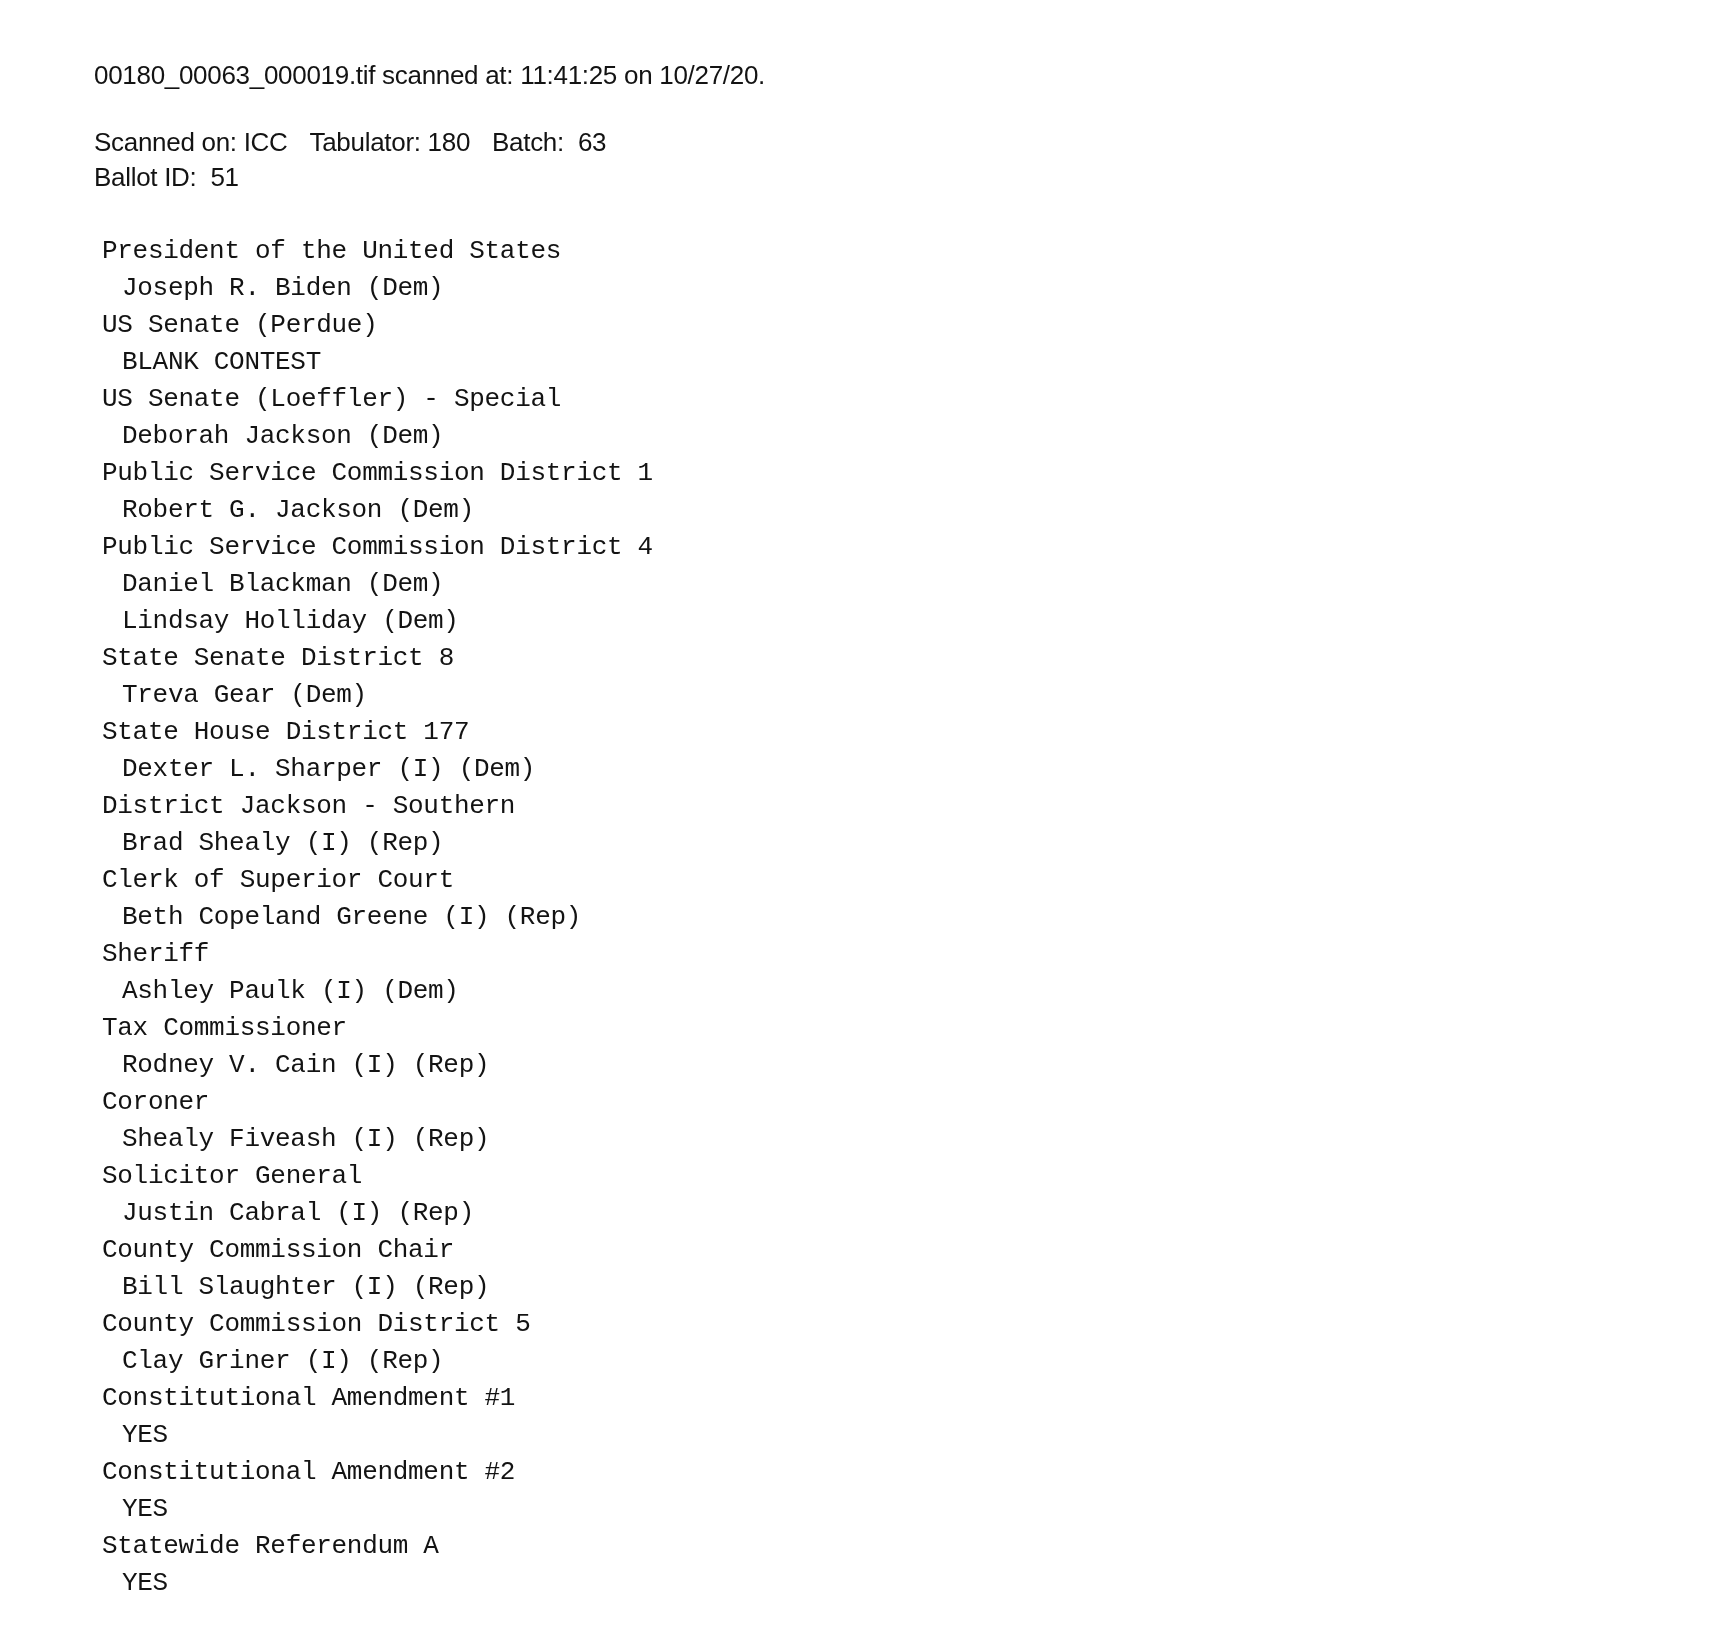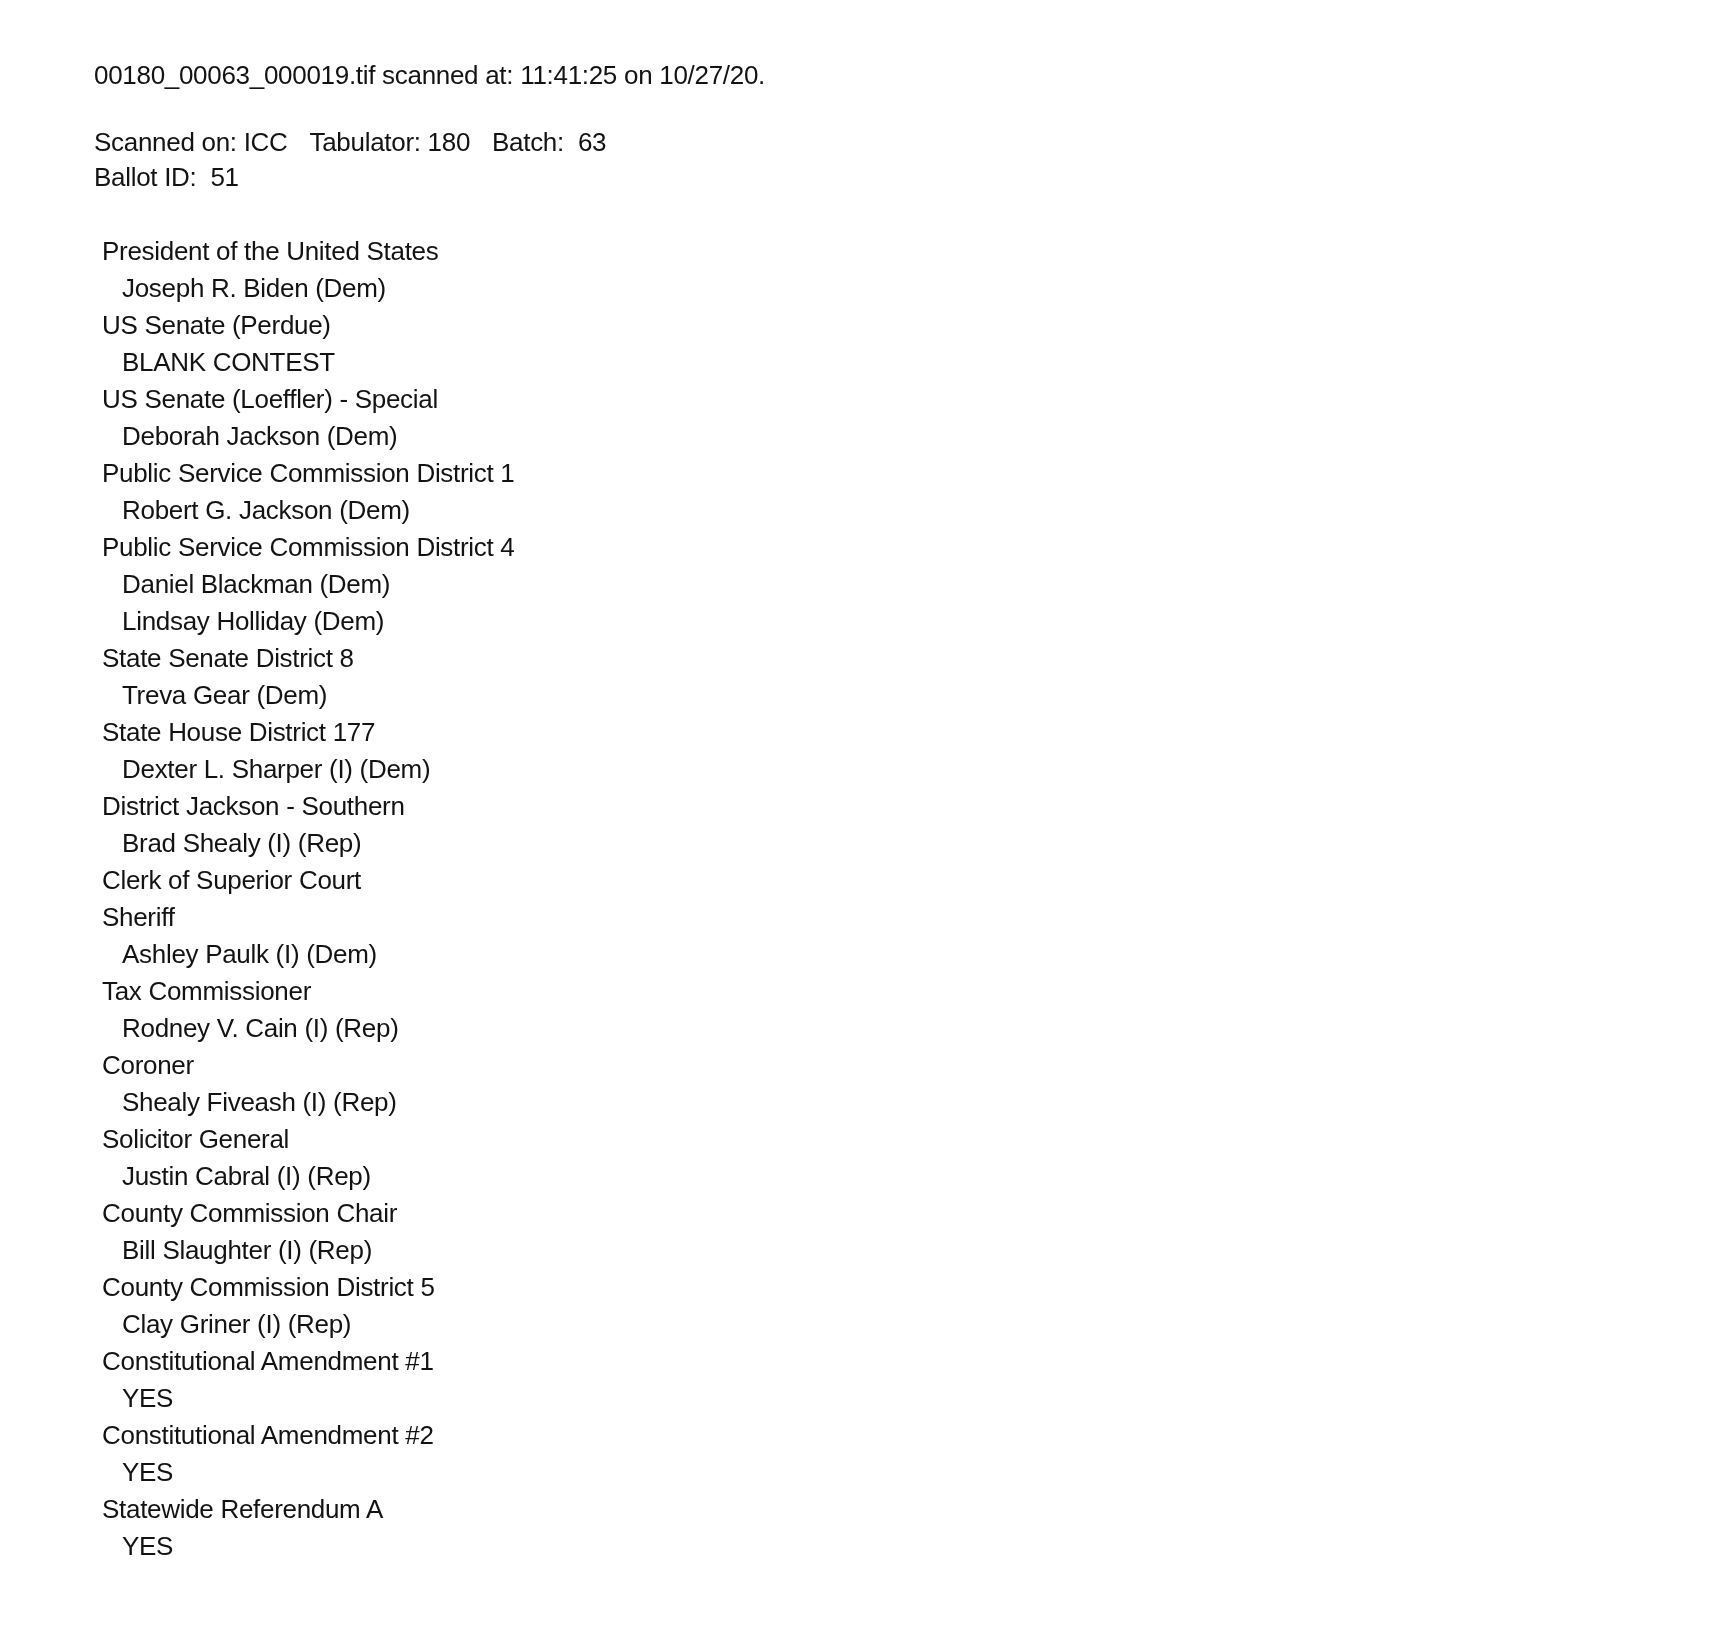--- a/index.html
+++ b/index.html
@@ -18,21 +18,21 @@
     padding: 46px 40px 0 94px;
     margin-top: 12px;
   }
   .line {
     font-size: 26px;
     line-height: 35px;
     letter-spacing: -0.3px;
     white-space: nowrap;
   }
   .info-line { margin-top: 32px; }
-  .contest-list { margin-top: 38px; margin-left: 8px; }
+  .contest-list { margin-top: 38px; margin-left: 8px; font-family: Liberation Mono, monospace; }
   .contest-list .line { line-height: 37px; }
   .contest-selection { padding-left: 20px; }
   .gap-lg { margin-left: 15px; text-align: center; }
   .gap-sm { margin-left: 7px; }
 </style>
 </head>
 <body>
 
 <div class="page">
 
@@ -98,20 +98,21 @@
     <div class="line contest-selection">Dexter L. Sharper (I) (Dem)</div>
   </div>
 
   <div class="contest">
     <div class="line contest-title">District Jackson - Southern</div>
     <div class="line contest-selection">Brad Shealy (I) (Rep)</div>
   </div>
 
   <div class="contest">
     <div class="line contest-title">Clerk of Superior Court</div>
+    <div class="line contest-selection">Beth Copeland Greene (I) (Rep)</div>
   </div>
 
   <div class="contest">
     <div class="line contest-title">Sheriff</div>
     <div class="line contest-selection">Ashley Paulk (I) (Dem)</div>
   </div>
 
   <div class="contest">
     <div class="line contest-title">Tax Commissioner</div>
     <div class="line contest-selection">Rodney V. Cain (I) (Rep)</div>

